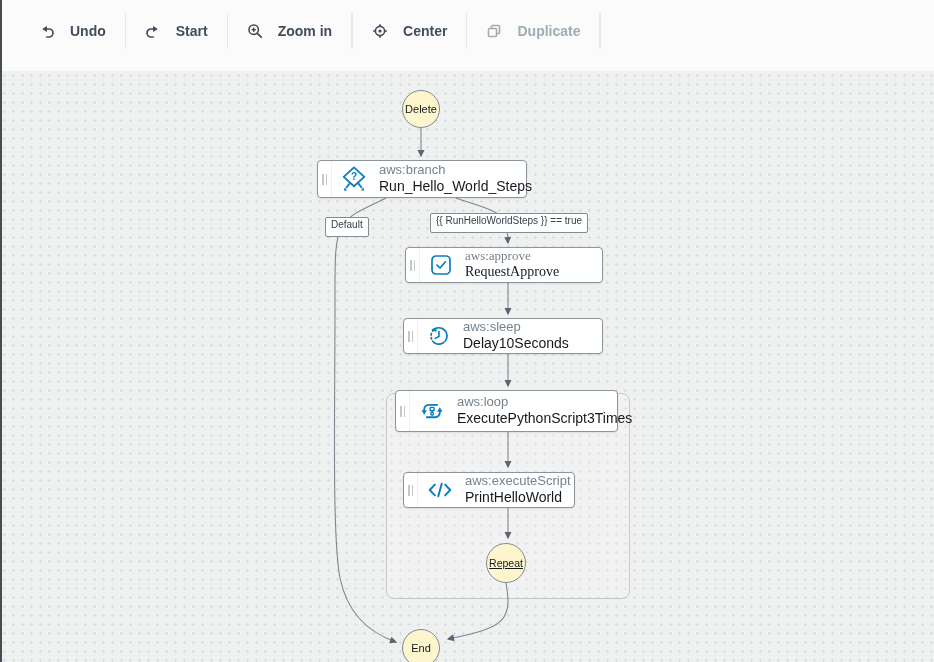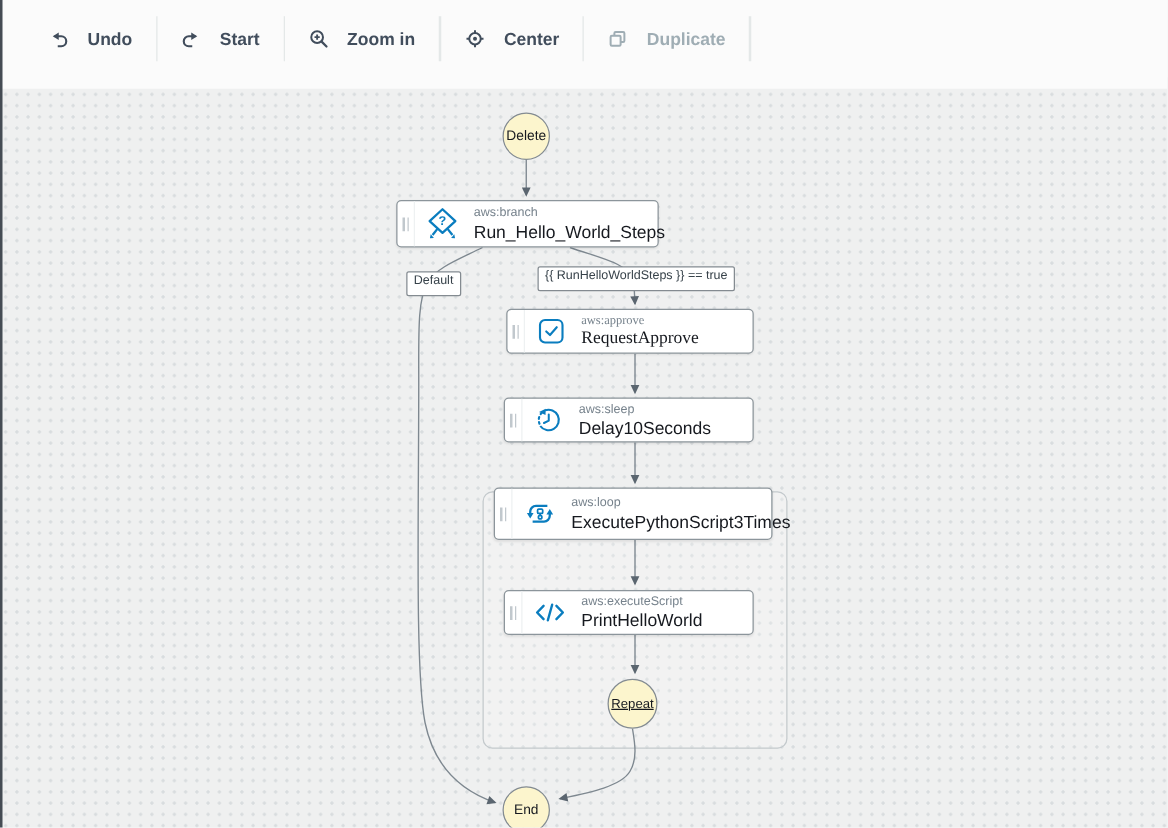--- a/index.html
+++ b/index.html
@@ -42,31 +42,31 @@
 
   .node{
     position:absolute;display:flex;align-items:center;z-index:3;
     background:#fff;border:1px solid #8c959b;border-radius:4px;
     box-shadow:0 1px 2px rgba(0,0,0,0.08);box-sizing:border-box;
   }
   #n-branch{left:317px;top:89px;width:210px;height:38px;}
   #n-approve{left:405px;top:176px;width:198px;height:36px;font-family:Liberation Serif, serif;}
   #n-sleep{left:403px;top:247px;width:200px;height:36px;}
   #n-loop{left:395px;top:319px;width:223px;height:42px;}
-  #n-script{left:403px;top:401px;width:200px;height:36px;}
+  #n-script{left:403px;top:401px;width:172px;height:36px;}
 
   .grip{
     width:13px;align-self:stretch;display:flex;align-items:center;justify-content:center;
     gap:2px;border-right:1px solid #eef1f2;cursor:grab;flex:none;
   }
   .grip i{display:block;width:1.5px;height:11px;background:#c1c8cd;}
   .nicon{flex:none;margin:0 10px 0 7px;display:flex;align-items:center;}
   .nicon svg{display:block;}
   .ntext{min-width:0;line-height:1.15;padding-right:8px;}
-  .ntype{font-size:10px;color:#76828c;}
+  .ntype{font-size:13px;color:#76828c;}
   .nname{font-size:14px;color:#16191f;white-space:nowrap;}
 
   .terminal{
     position:absolute;border-radius:50%;background:#fcf5cd;border:1px solid #838b91;
     display:flex;align-items:center;justify-content:center;z-index:4;
     font-size:11px;color:#16191f;box-sizing:border-box;
   }
   #t-start{left:402px;top:19px;width:38px;height:38px;}
   #t-repeat{left:486px;top:472px;width:40px;height:40px;font-size:10.5px;text-decoration:underline;}
   #t-end{left:402px;top:558px;width:38px;height:38px;}

